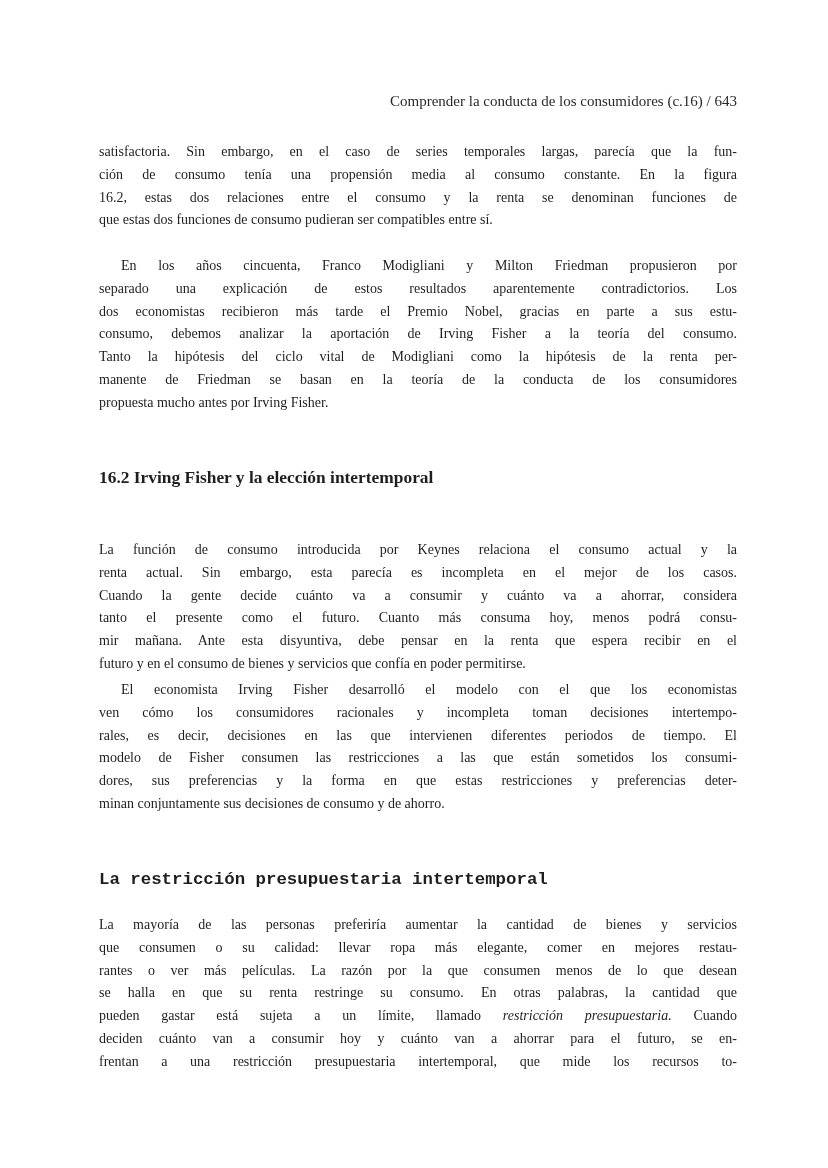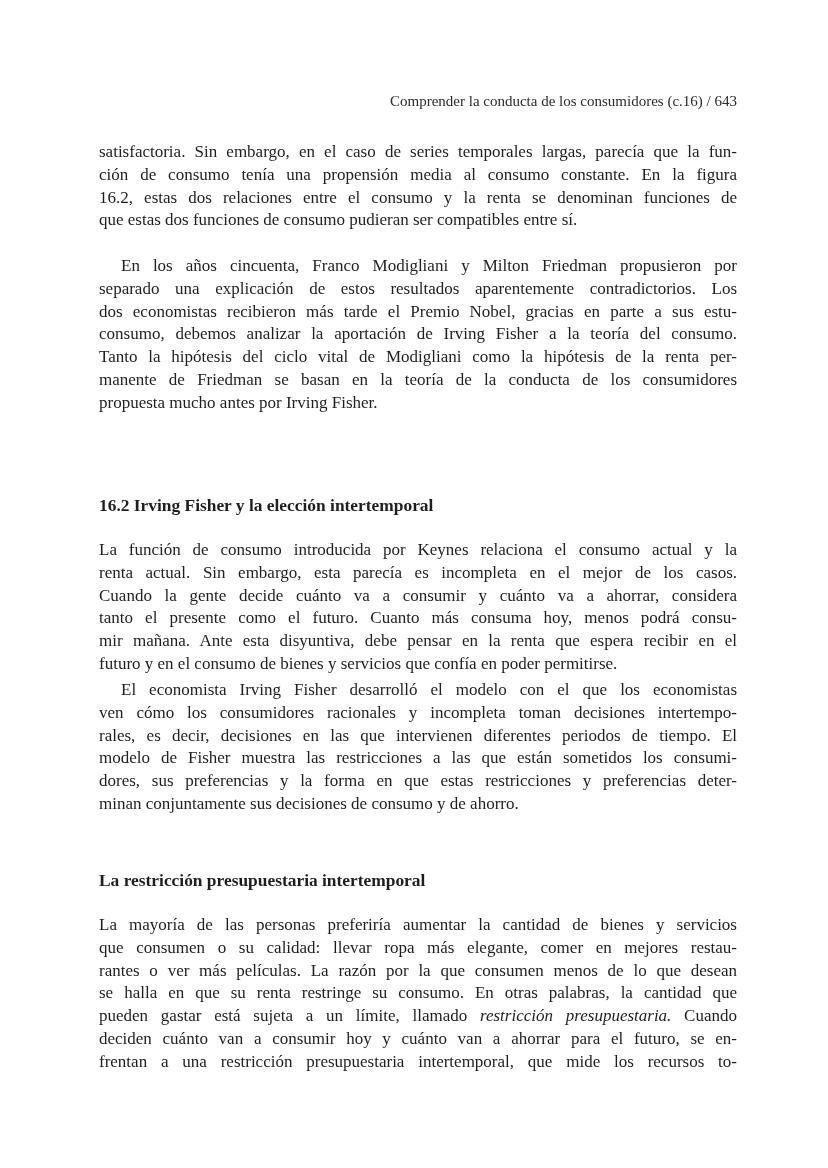--- a/index.html
+++ b/index.html
@@ -7,21 +7,21 @@
       width: 828px; height: 1168px; background: #ffffff; position: relative; overflow: hidden;
       font-family: "Liberation Serif", "DejaVu Serif", serif; color: #1e1e1e;
     }
     .running-header {
       position: absolute; left: 360px; top: 93px; width: 377px; text-align: right;
       font-size: 15px; color: #2a2a2a; white-space: nowrap;
     }
     .running-header .title { }
     .block { position: absolute; left: 99px; width: 638px; }
     .line {
-      height: 22.8px; line-height: 22.8px; font-size: 17px;
+      height: 22.8px; line-height: 22.8px; font-size: 14px;
       text-align: justify; text-align-last: justify; white-space: nowrap; overflow: visible;
       display: block;
     }
     .line.last { text-align-last: left; }
     .line.indent { text-indent: 22px; }
     .heading {
       position: absolute; left: 99px; font-size: 17.4px; font-weight: bold; line-height: 22px;
       white-space: nowrap;
     }
     .line span.b { font-weight: normal; }
@@ -47,41 +47,41 @@
 <div class="block" style="top:255px;">
   <div class="line indent">En los años cincuenta, Franco Modigliani y Milton Friedman propusieron por</div>
   <div class="line">separado una explicación de estos resultados aparentemente contradictorios. Los</div>
   <div class="line">dos economistas recibieron más tarde el Premio Nobel, gracias en parte a sus estu-</div>
   <div class="line">consumo, debemos analizar la aportación de Irving Fisher a la teoría del consumo.</div>
   <div class="line">Tanto la hipótesis del ciclo vital de Modigliani como la hipótesis de la renta per-</div>
   <div class="line">manente de Friedman se basan en la teoría de la conducta de los consumidores</div>
   <div class="line last">propuesta mucho antes por Irving Fisher.</div>
 </div>
 
-<div class="heading" style="top:494px;">16.2 Irving Fisher y la elección intertemporal</div>
+<div class="heading" style="top:466px;">16.2 Irving Fisher y la elección intertemporal</div>
 
 <div class="block" style="top:539px;">
   <div class="line">La función de consumo introducida por Keynes relaciona el consumo actual y la</div>
   <div class="line">renta actual. Sin embargo, esta parecía es incompleta en el mejor de los casos.</div>
   <div class="line">Cuando la gente decide cuánto va a consumir y cuánto va a ahorrar, considera</div>
   <div class="line">tanto el presente como el futuro. Cuanto más consuma hoy, menos podrá consu-</div>
   <div class="line">mir mañana. Ante esta disyuntiva, debe pensar en la renta que espera recibir en el</div>
   <div class="line last">futuro y en el consumo de bienes y servicios que confía en poder permitirse.</div>
 </div>
 
 <div class="block" style="top:679px;">
   <div class="line indent">El economista Irving Fisher desarrolló el modelo con el que los economistas</div>
   <div class="line">ven cómo los consumidores racionales y incompleta toman decisiones intertempo-</div>
   <div class="line">rales, es decir, decisiones en las que intervienen diferentes periodos de tiempo. El</div>
-  <div class="line">modelo de Fisher muestra las restricciones a las que están sometidos los consumi-</div>
+  <div class="line">modelo de Fisher consumen las restricciones a las que están sometidos los consumi-</div>
   <div class="line">dores, sus preferencias y la forma en que estas restricciones y preferencias deter-</div>
   <div class="line last">minan conjuntamente sus decisiones de consumo y de ahorro.</div>
 </div>
 
-<div class="heading" style="top:869px;">La restricción presupuestaria intertemporal</div>
+<div class="heading" style="top:869px;font-family:Liberation Mono, monospace;">La restricción presupuestaria intertemporal</div>
 
 <div class="block" style="top:914px;">
   <div class="line">La mayoría de las personas preferiría aumentar la cantidad de bienes y servicios</div>
   <div class="line">que consumen o su calidad: llevar ropa más elegante, comer en mejores restau-</div>
   <div class="line">rantes o ver más películas. La razón por la que consumen menos de lo que desean</div>
   <div class="line">se halla en que su renta restringe su consumo. En otras palabras, la cantidad que</div>
   <div class="line"><span>pueden gastar está sujeta a un límite, llamado </span><span class="i">restricción presupuestaria.</span><span> Cuando</span></div>
   <div class="line">deciden cuánto van a consumir hoy y cuánto van a ahorrar para el futuro, se en-</div>
   <div class="line"><span>frentan a una </span><span class="b">restricción presupuestaria intertemporal</span><span>, que mide los recursos to-</span></div>
 </div>

